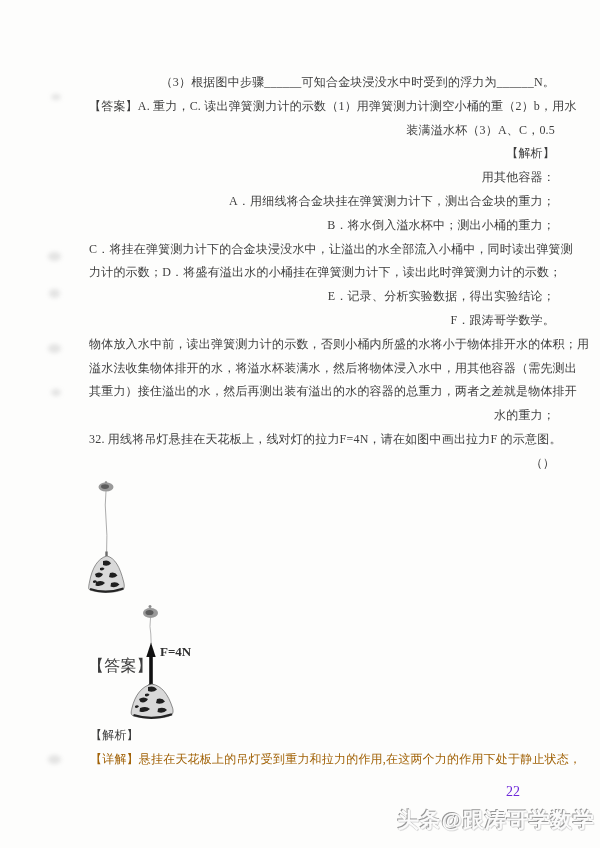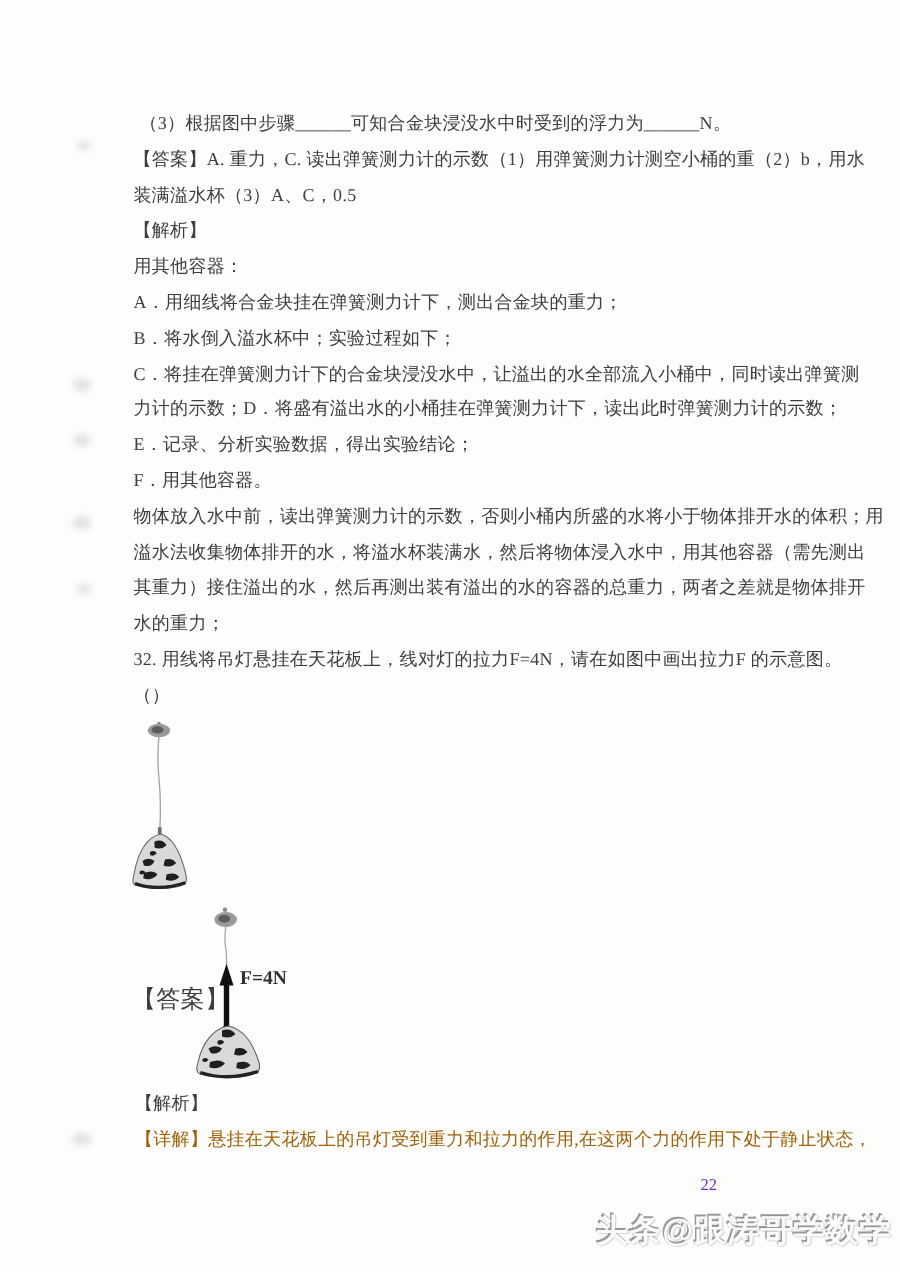--- a/index.html
+++ b/index.html
@@ -10,38 +10,39 @@
     overflow:hidden;
   }
   .page{
     position:relative;width:600px;height:848px;
     background:#fdfdfc;overflow:hidden;
   }
   .main-text{
     position:absolute;left:89px;top:71px;width:466px;
     font-size:12px;line-height:23.8px;color:#3d3d3d;
     letter-spacing:0.2px;
+    text-align:right;
   }
   .line{white-space:nowrap;height:23.8px;overflow:visible;}
   .line.indent{padding-left:4px;}
   .answer-label{
     position:absolute;left:88px;top:656px;
     font-size:16px;color:#3d3d3d;white-space:nowrap;letter-spacing:0.2px;
   }
   .analysis-label{
     position:absolute;left:90px;top:727px;
     font-size:12px;color:#3d3d3d;white-space:nowrap;letter-spacing:0.2px;
   }
   .detail-line{
     position:absolute;left:90px;top:751px;
     font-size:12px;color:#a16207;white-space:nowrap;letter-spacing:0.2px;
   }
   .page-number{
-    position:absolute;left:467px;top:784px;
-    font-size:11px;color:#6d28d9;
+    position:absolute;left:506px;top:784px;
+    font-size:14px;color:#6d28d9;
   }
   .watermark{
     position:absolute;right:5px;top:806px;
     font-size:21px;font-weight:bold;letter-spacing:1px;
     font-family:"Liberation Sans","DejaVu Sans",sans-serif;
     color:#fbfbfb;
     text-shadow:-1px -1px 0 #979797, 1px 1px 0 #dcdcdc, 0 0 1px #ababab;
     white-space:nowrap;
     text-align:right;
   }
@@ -64,25 +65,25 @@
 
 <div class="page">
 
   <div class="main-text">
     <div class="line indent">（3）根据图中步骤______可知合金块浸没水中时受到的浮力为______N。</div>
     <div class="line">【答案】A. 重力，C. 读出弹簧测力计的示数（1）用弹簧测力计测空小桶的重（2）b，用水</div>
     <div class="line">装满溢水杯（3）A、C，0.5</div>
     <div class="line">【解析】</div>
     <div class="line">用其他容器：</div>
     <div class="line">A．用细线将合金块挂在弹簧测力计下，测出合金块的重力；</div>
-    <div class="line">B．将水倒入溢水杯中；实验过程如下；</div>
+    <div class="line">B．将水倒入溢水杯中；测出小桶的重力；</div>
     <div class="line">C．将挂在弹簧测力计下的合金块浸没水中，让溢出的水全部流入小桶中，同时读出弹簧测</div>
     <div class="line">力计的示数；D．将盛有溢出水的小桶挂在弹簧测力计下，读出此时弹簧测力计的示数；</div>
     <div class="line">E．记录、分析实验数据，得出实验结论；</div>
-    <div class="line">F．用其他容器。</div>
+    <div class="line">F．跟涛哥学数学。</div>
     <div class="line">物体放入水中前，读出弹簧测力计的示数，否则小桶内所盛的水将小于物体排开水的体积；用</div>
     <div class="line">溢水法收集物体排开的水，将溢水杯装满水，然后将物体浸入水中，用其他容器（需先测出</div>
     <div class="line">其重力）接住溢出的水，然后再测出装有溢出的水的容器的总重力，两者之差就是物体排开</div>
     <div class="line">水的重力；</div>
     <div class="line">32. 用线将吊灯悬挂在天花板上，线对灯的拉力F=4N，请在如图中画出拉力F 的示意图。</div>
     <div class="line">（）</div>
   </div>
 
   <svg class="figure fig-q" width="46" height="116" viewBox="0 0 46 116" xmlns="http://www.w3.org/2000/svg">
     <circle cx="22" cy="4.5" r="1.3" fill="#8a8a8a"></circle>

